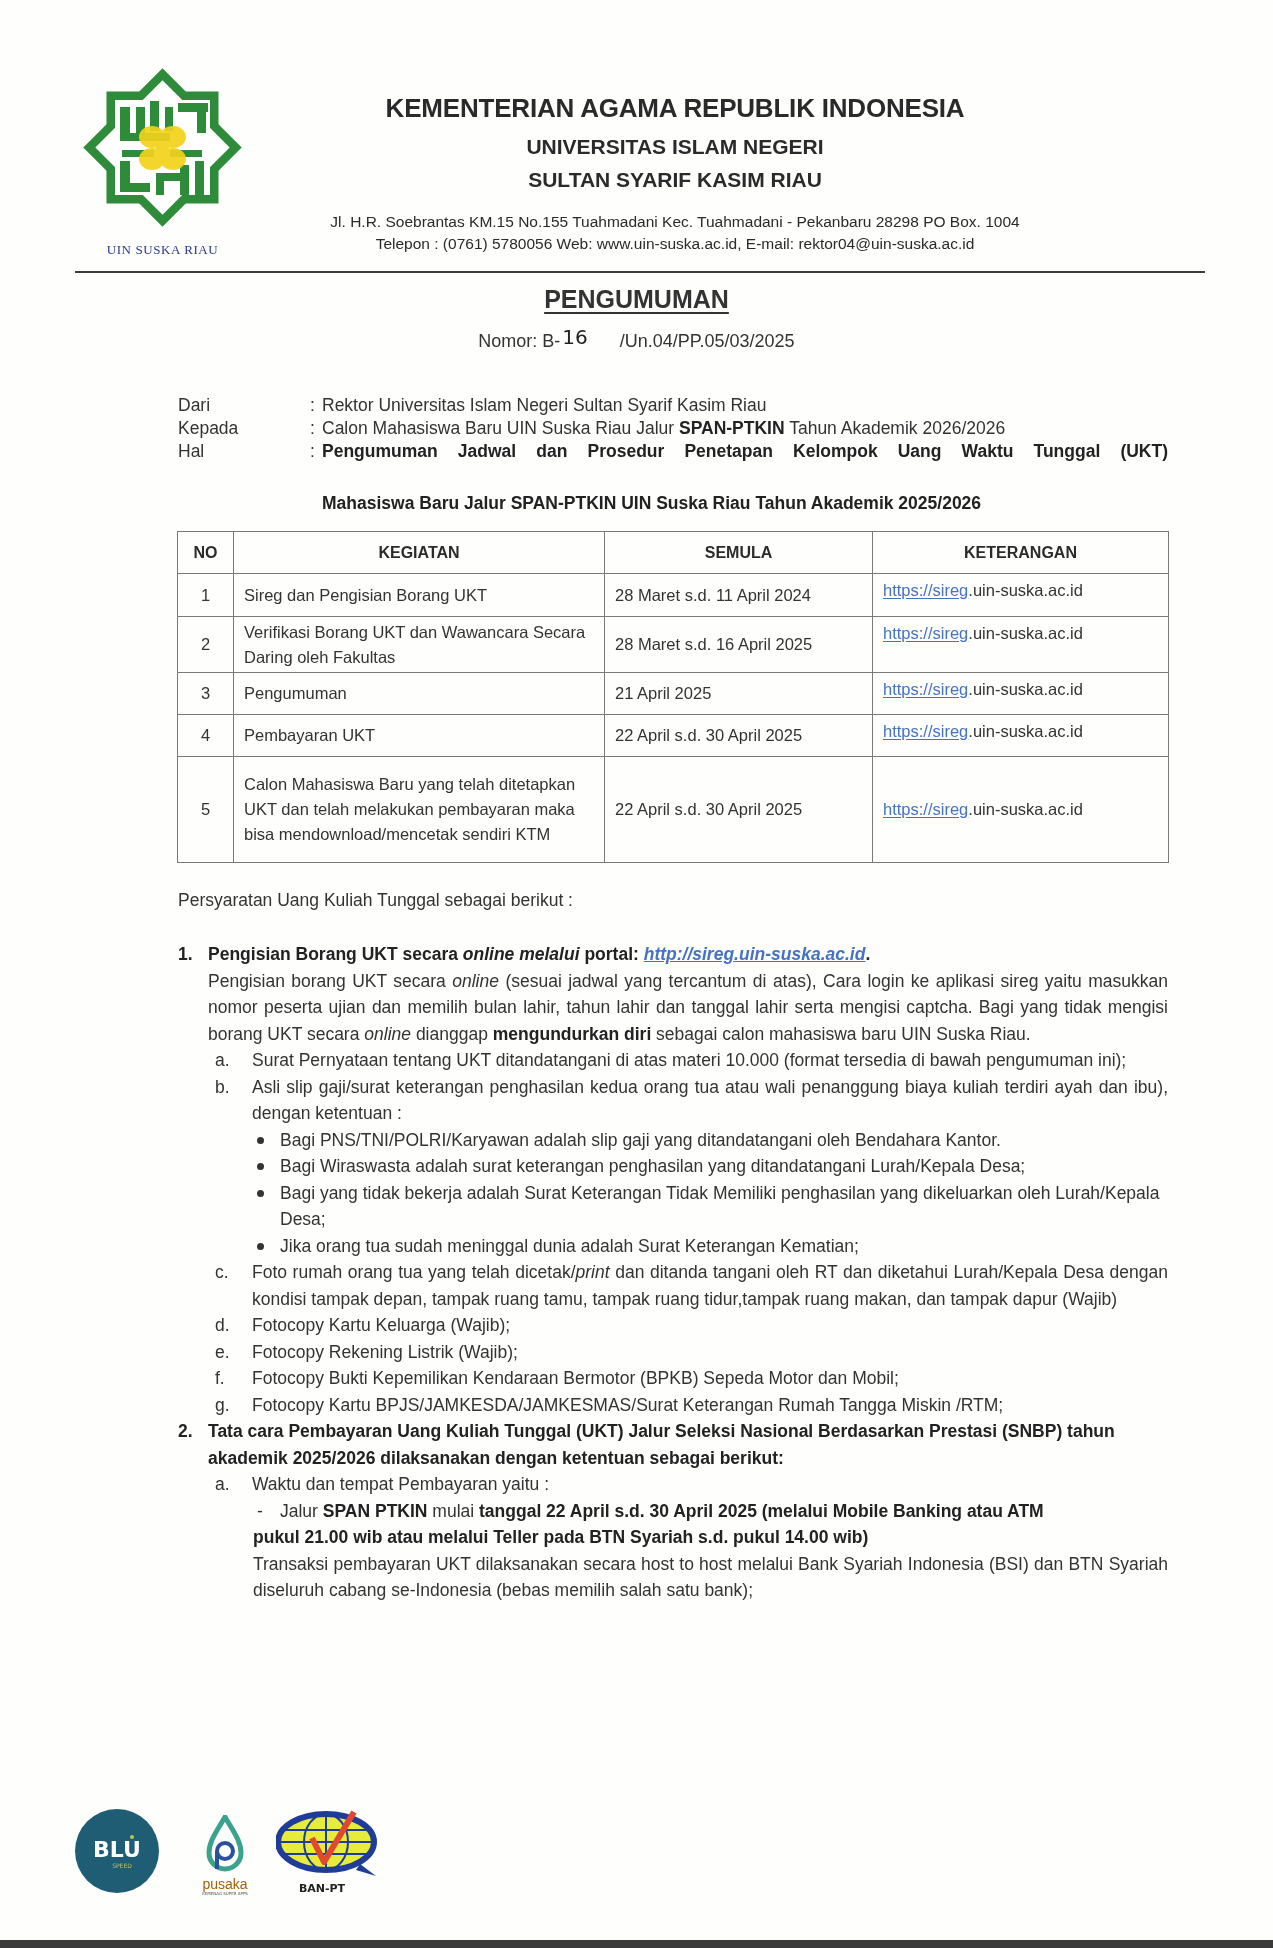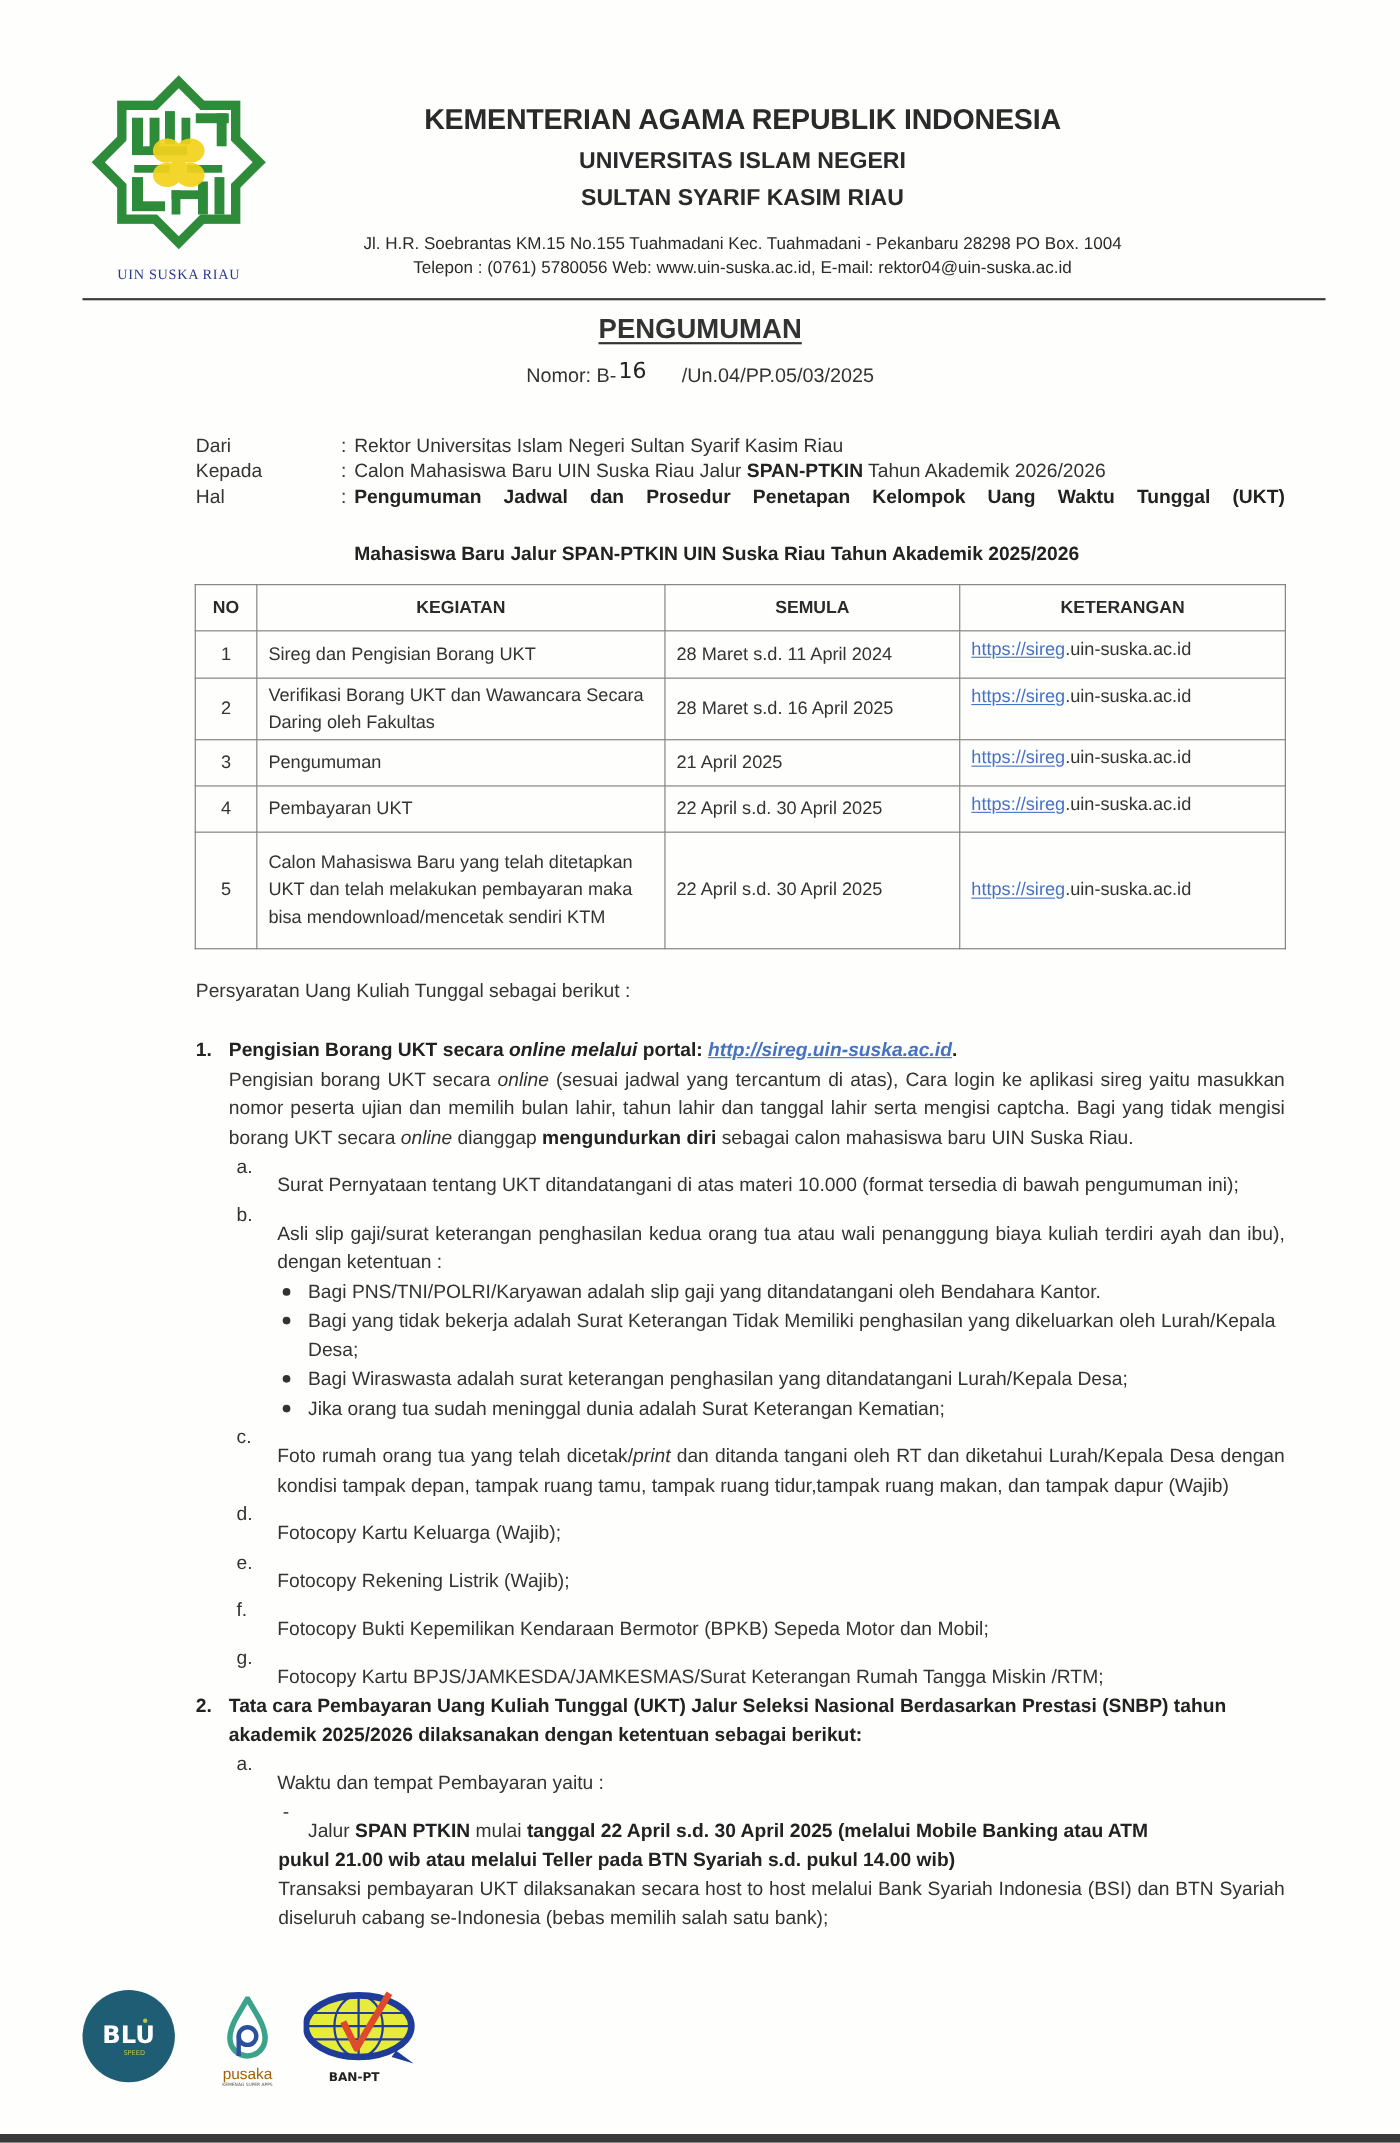--- a/index.html
+++ b/index.html
@@ -54,21 +54,21 @@
 
   .sec { position: absolute; left: 178px; width: 990px; font-size: 17.5px; line-height: 26.5px; color: #333; }
   .sec-head { display: flex; }
   .sec-num { width: 30px; flex: none; font-weight: bold; color: #222; }
   .sec-headtxt { flex: 1; font-weight: bold; color: #222; }
   .sec-body { padding-left: 30px; text-align: justify; }
   .sec-link { color: #4472c4; text-decoration: underline; font-style: italic; font-weight: bold; }
 
   .alpha { display: flex; margin-left: 37px; }
   .alpha-k { width: 37px; flex: none; }
-  .alpha-t { flex: 1; text-align: justify; margin-top: 17px; }
+  .alpha-t { flex: 1; text-align: justify; }
   .bul { display: flex; margin-left: 75px; }
   .bul-k { width: 27px; flex: none; position: relative; }
   .bul-k::before { content: ""; position: absolute; left: 4px; top: 10px; width: 7px; height: 7px; border-radius: 50%; background: #333; }
   .bul-t { flex: 1; }
   .dash { display: flex; margin-left: 75px; }
   .dash-k { width: 27px; flex: none; padding-left: 4px; }
   .dash-cont { margin-left: 75px; }
 
   
   .flogo { position: absolute; }
@@ -212,25 +212,25 @@
     <div class="alpha">
       <span class="alpha-k">b.</span>
       <span class="alpha-t">Asli slip gaji/surat keterangan penghasilan kedua orang tua atau wali penanggung biaya kuliah terdiri ayah dan ibu), dengan ketentuan :</span>
     </div>
     <div class="bul">
         <span class="bul-k"></span>
         <span class="bul-t">Bagi PNS/TNI/POLRI/Karyawan adalah slip gaji yang ditandatangani oleh Bendahara Kantor.</span>
       </div>
     <div class="bul">
         <span class="bul-k"></span>
-        <span class="bul-t">Bagi yang tidak bekerja adalah Surat Keterangan Tidak Memiliki penghasilan yang dikeluarkan oleh Lurah/Kepala Desa;</span>
+        <span class="bul-t">Bagi Wiraswasta adalah surat keterangan penghasilan yang ditandatangani Lurah/Kepala Desa;</span>
       </div>
     <div class="bul">
         <span class="bul-k"></span>
-        <span class="bul-t">Bagi Wiraswasta adalah surat keterangan penghasilan yang ditandatangani Lurah/Kepala Desa;</span>
+        <span class="bul-t">Bagi yang tidak bekerja adalah Surat Keterangan Tidak Memiliki penghasilan yang dikeluarkan oleh Lurah/Kepala Desa;</span>
       </div>
     <div class="bul">
         <span class="bul-k"></span>
         <span class="bul-t">Jika orang tua sudah meninggal dunia adalah Surat Keterangan Kematian;</span>
       </div>
     <div class="alpha">
       <span class="alpha-k">c.</span>
       <span class="alpha-t"><span>Foto rumah orang tua yang telah dicetak/</span><i>print</i><span> dan ditanda tangani oleh RT dan diketahui Lurah/Kepala Desa dengan kondisi tampak depan, tampak ruang tamu, tampak ruang tidur,tampak ruang makan, dan tampak dapur (Wajib)</span></span>
     </div>
     <div class="alpha">

